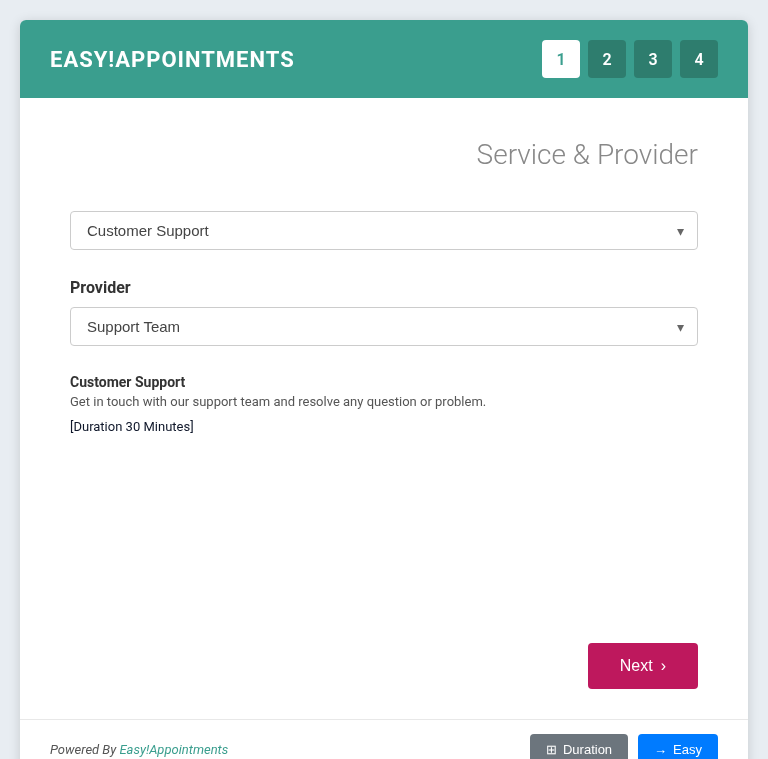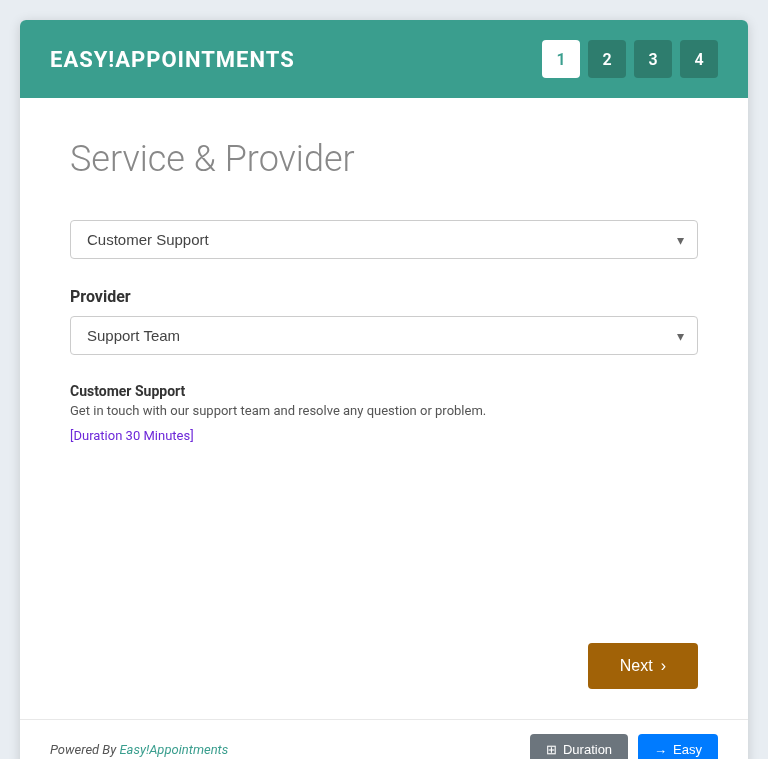--- a/index.html
+++ b/index.html
@@ -62,22 +62,22 @@
       background: #2e7d6e;
       color: #fff;
     }
     .main-content {
       flex: 1;
       padding: 40px 50px 30px;
       display: flex;
       flex-direction: column;
     }
     .page-title {
-      text-align: left;
-      font-size: 36px;
+      text-align: right;
+      font-size: 28px;
       font-weight: 300;
       color: #888;
       margin-bottom: 40px;
     }
     .form-section {
       flex: 1;
     }
     .field-label {
       font-size: 16px;
       font-weight: 700;
@@ -118,29 +118,29 @@
       color: #333;
       margin-bottom: 4px;
     }
     .service-info-desc {
       font-size: 13px;
       color: #555;
       margin-bottom: 10px;
     }
     .service-info-duration {
       font-size: 13px;
-      color: #6d28d9;
+      color: #0f172a;
     }
     .actions {
       display: flex;
       justify-content: flex-end;
       padding-top: 20px;
     }
     .btn-next {
-      background-color: #a16207;
+      background-color: #be185d;
       color: #fff;
       border: none;
       padding: 14px 32px;
       font-size: 16px;
       border-radius: 4px;
       cursor: pointer;
       display: flex;
       align-items: center;
       gap: 8px;
       font-weight: 500;

